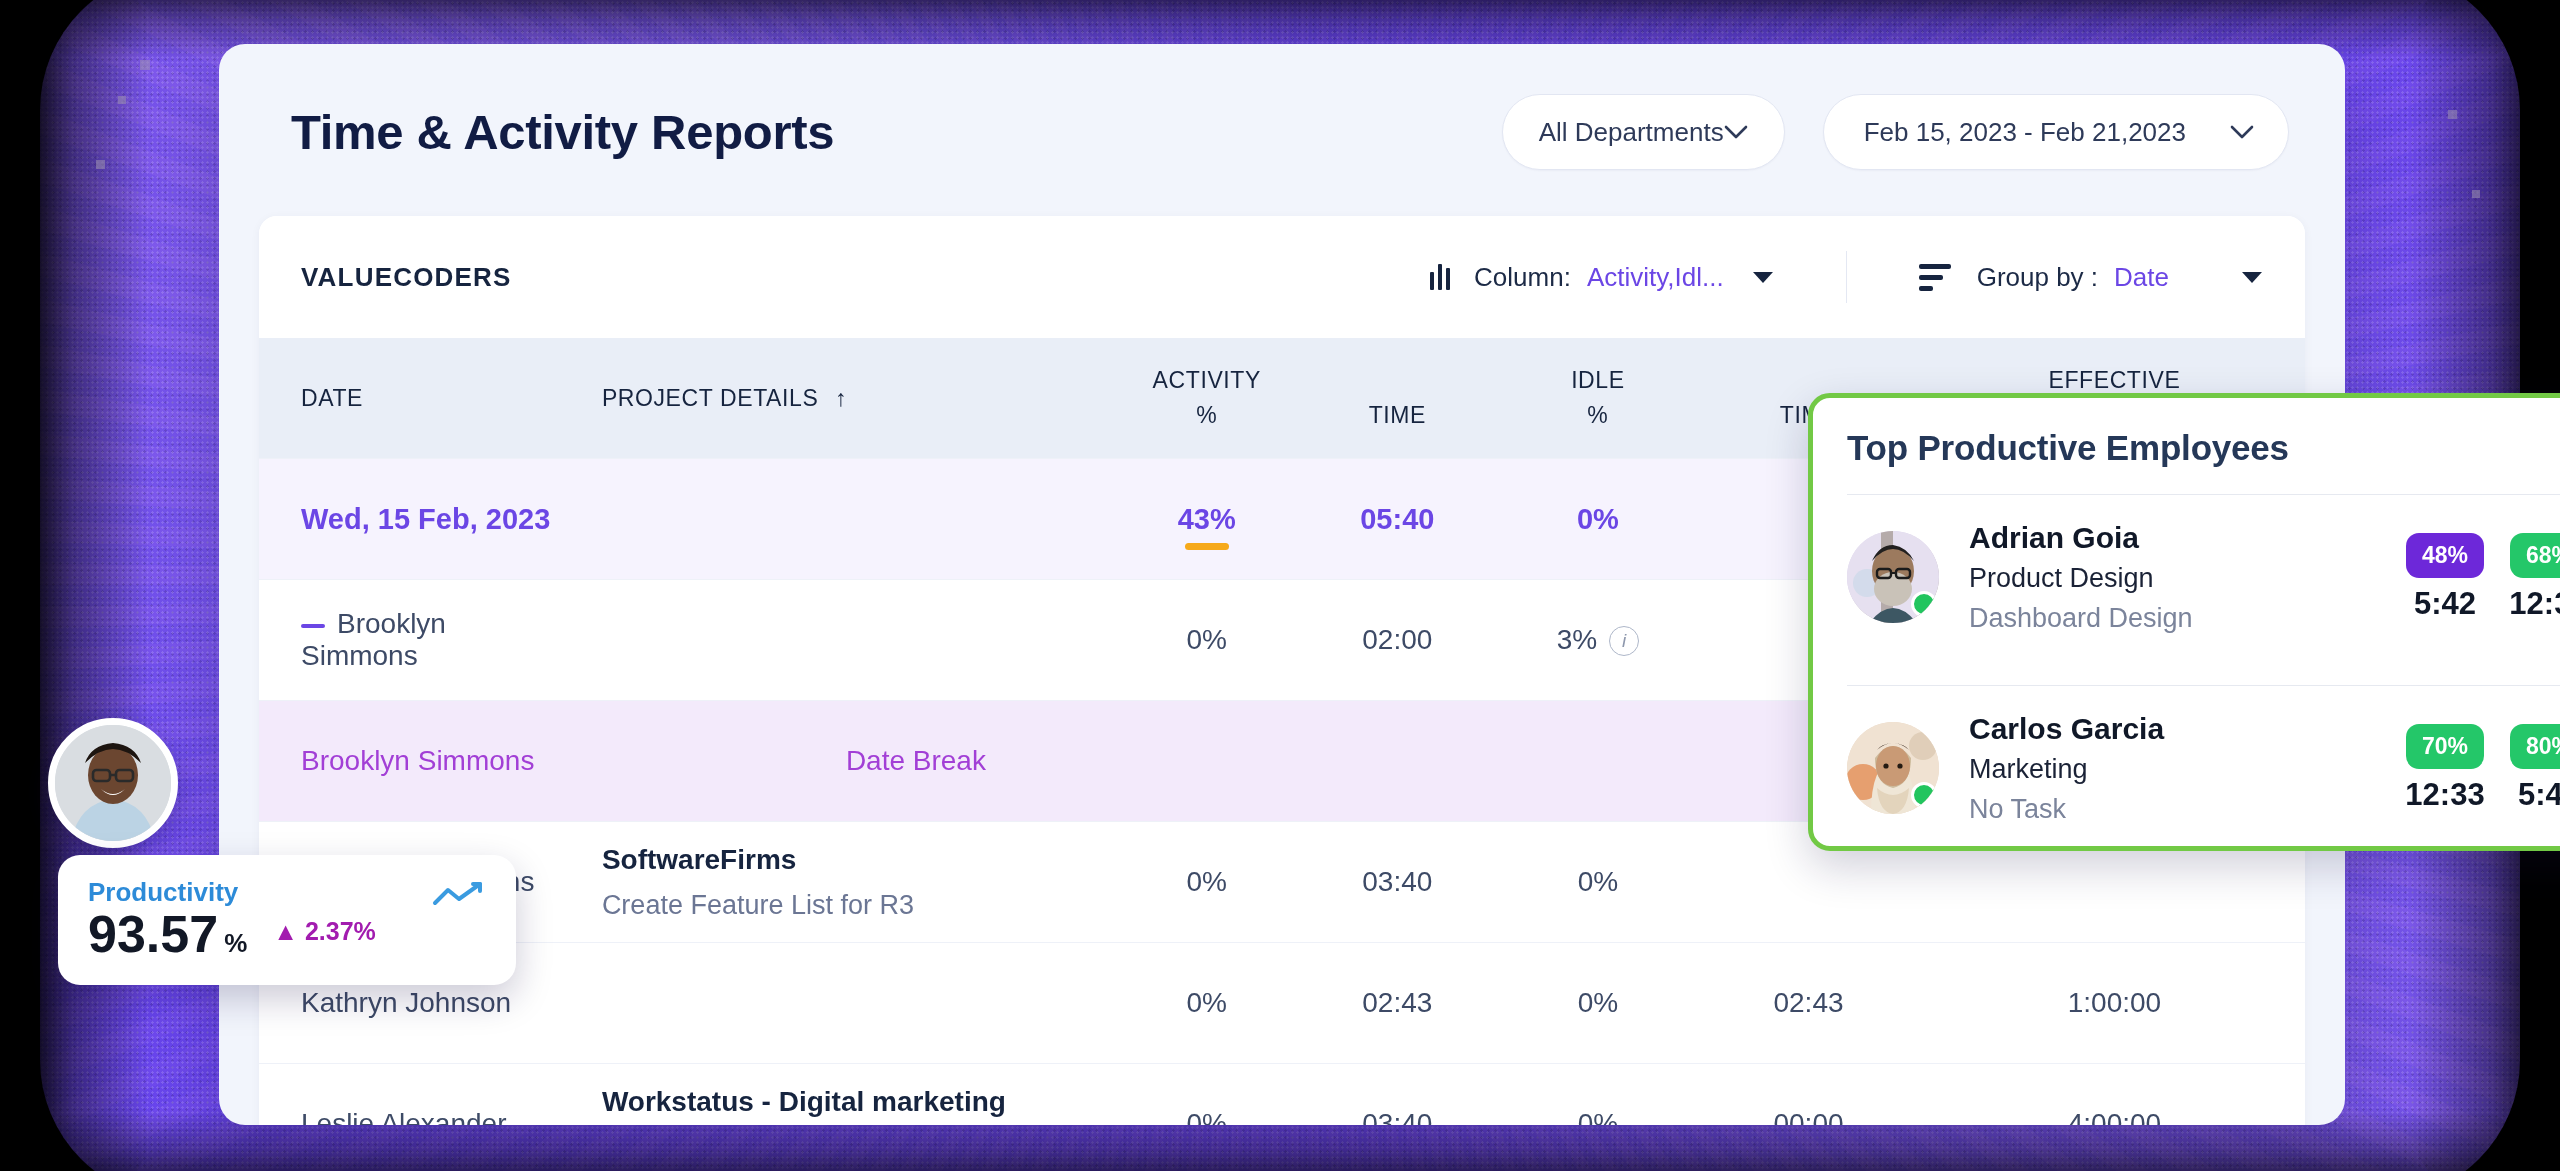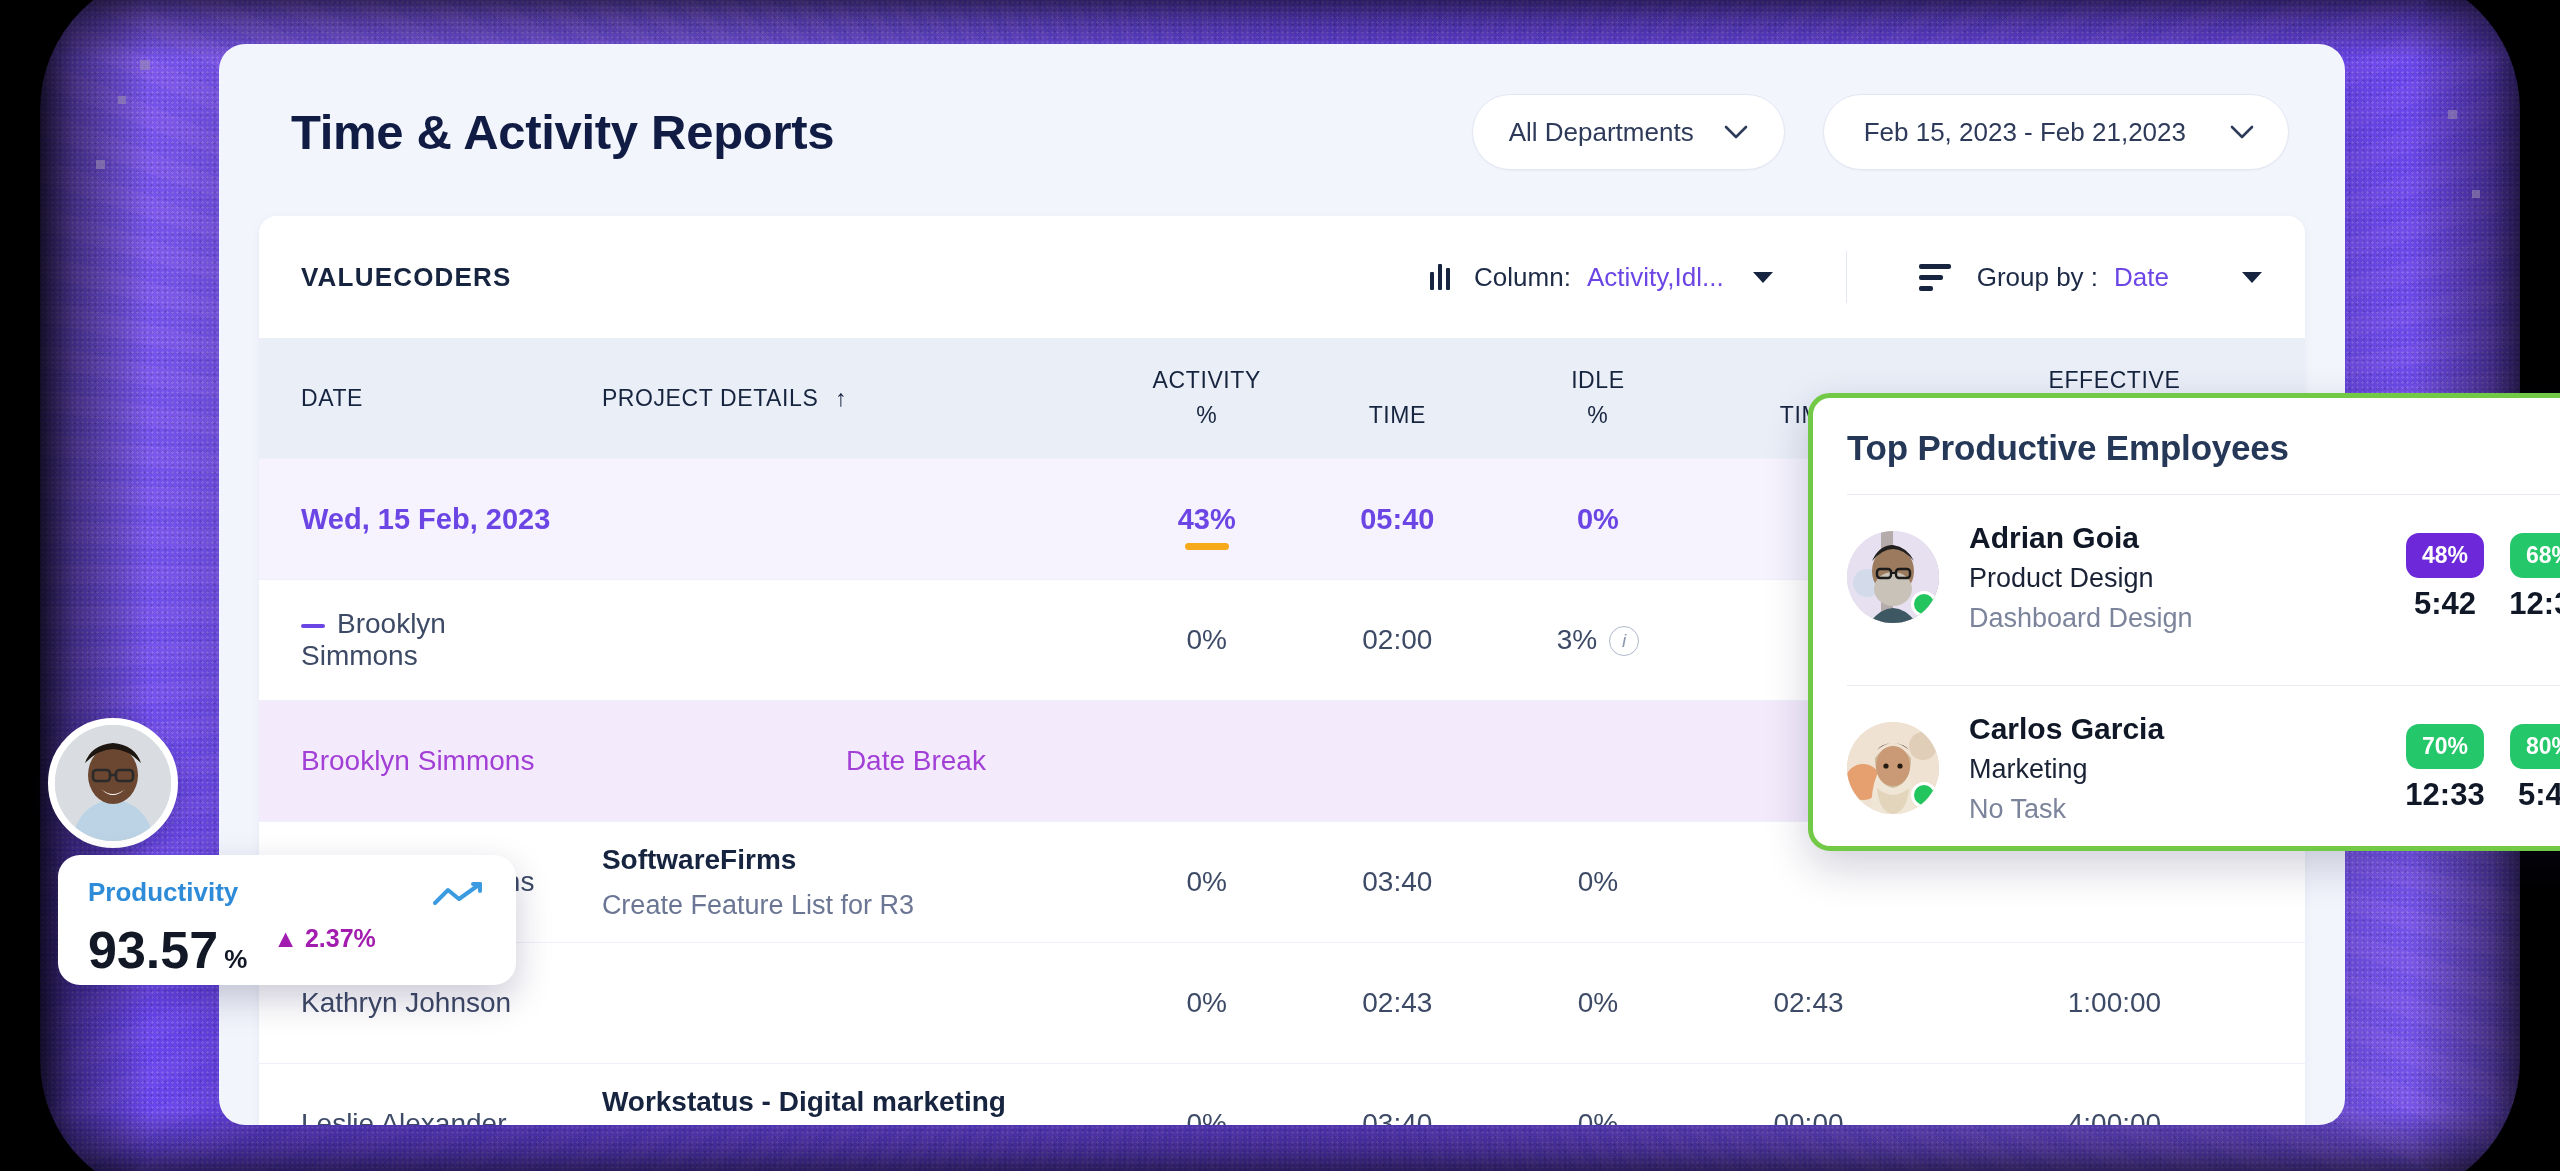--- a/index.html
+++ b/index.html
@@ -46,21 +46,21 @@
   
   .app{
     position:absolute;left:219px;top:44px;width:2126px;height:1081px;
     background:#F2F5FC;border-radius:26px;overflow:hidden;
     box-shadow:0 26px 70px rgba(20,10,60,.28);
   }
   .app-head{display:flex;align-items:center;justify-content:space-between;padding:44px 56px 0 56px;}
   .page-title{font-size:49px;font-weight:bold;color:#111C44;letter-spacing:-.3px;margin:16px;}
   .head-ctrls{display:flex;gap:38px;align-items:center;}
   .pill{
-    display:flex;align-items:center;gap:30px;background:#fff;border:1px solid #E2E6F2;
+    display:flex;align-items:center;background:#fff;border:1px solid #E2E6F2;
     border-radius:40px;height:74px;padding:0 36px;color:#2E3A59;font-size:26px;
     box-shadow:0 1px 2px rgba(30,30,80,.04);
   }
   .pill .cv{width:24px;height:14px;}
   .pill.date{padding:0 34px 0 40px;gap:44px;}
 
   
   .panel{margin:40px 40px 0 40px;background:#fff;border-radius:18px;overflow:hidden;
          box-shadow:0 2px 10px rgba(30,30,80,.05);}
   .panel-top{display:flex;align-items:center;justify-content:space-between;height:122px;padding:0 42px;background:#fff;}
@@ -119,21 +119,21 @@
   .chip.green{background:#24C769;}
   .stat .tm{font-size:31px;font-weight:bold;color:#101828;margin-top:8px;}
 
   
   .prod{
     position:absolute;left:58px;top:855px;width:458px;height:130px;
     background:#fff;border-radius:22px;box-shadow:0 14px 36px rgba(25,15,70,.22);
     padding:22px 30px;box-sizing:border-box;
   }
   .prod .lbl{font-size:26px;font-weight:bold;color:#2D8BD8;}
-  .prod .row{display:flex;align-items:flex-start;gap:26px;margin-top:16px;}
+  .prod .row{display:flex;align-items:center;gap:26px;margin-top:0;}
   .prod .big{font-size:52px;font-weight:bold;color:#121826;line-height:1;}
   .prod .pc{font-size:26px;color:#121826;margin-left:6px;font-weight:bold;}
   .prod .delta{font-size:25px;color:#a21caf;font-weight:bold;padding-bottom:6px;}
   .prod .spark{position:absolute;right:32px;top:26px;}
 
   .face{
     position:absolute;left:48px;top:718px;width:130px;height:130px;border-radius:50%;
     border:7px solid #fff;box-sizing:border-box;overflow:hidden;
     box-shadow:0 10px 26px rgba(20,10,60,.3);background:#D7DCE2;
   }

